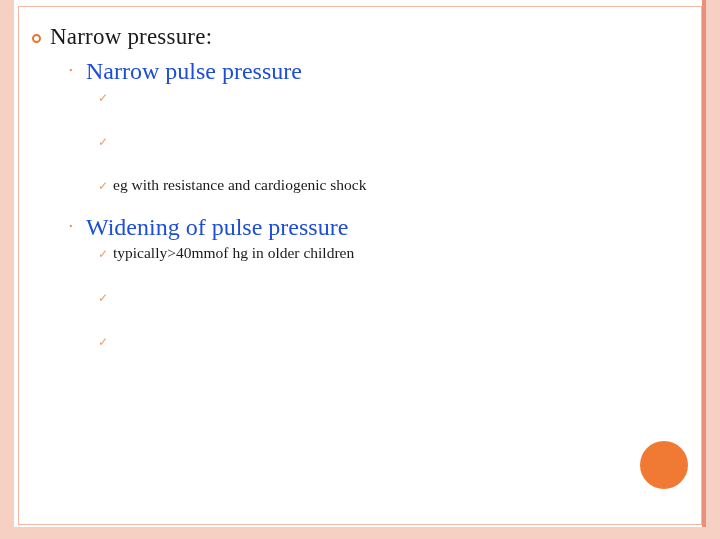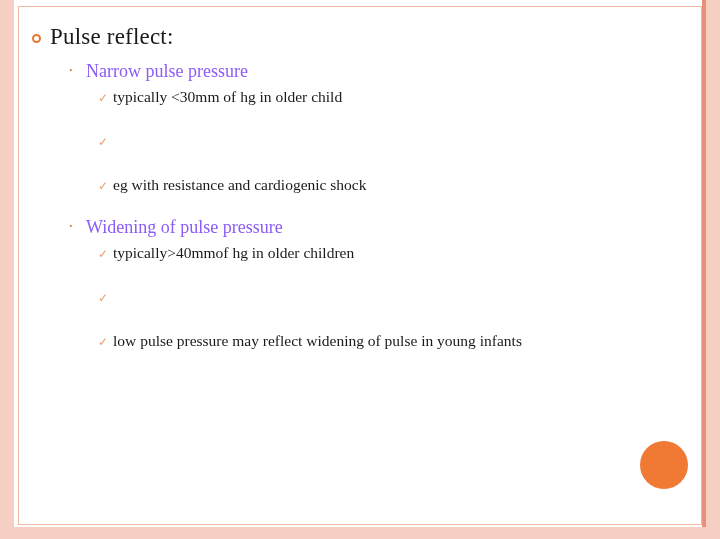--- a/index.html
+++ b/index.html
@@ -99,22 +99,22 @@
     padding-left: 38px;
   }
   .l2-bullet {
     width: 18px;
     flex: 0 0 18px;
     color: #e8762d;
     font-size: 17px;
     line-height: 26px;
   }
   .l2-text {
-    font-size: 18px;
-    color: #8b5cf6;
+    font-size: 24px;
+    color: #1d4ed8;
     line-height: 26px;
   }
 
   
   .l3 {
     display: flex;
     align-items: flex-start;
     margin: 0 0 2px 0;
     padding-left: 68px;
   }
@@ -151,31 +151,30 @@
   <div class="frame-left"></div>
   <div class="frame-right-outer"></div>
   <div class="frame-right-inner"></div>
   <div class="frame-bottom"></div>
   <div class="inner-border"></div>
 
   <div class="content">
 
     <div class="l1">
       <div class="l1-bullet"><span></span></div>
-      <div class="l1-text">Pulse reflect:</div>
+      <div class="l1-text">Narrow pressure:</div>
     </div>
 
     <div class="l2">
       <div class="l2-bullet">·</div>
       <div class="l2-text">Narrow pulse pressure</div>
     </div>
 
     <div class="l3">
       <div class="l3-bullet">✓</div>
-      <div class="l3-text">typically &lt;30mm of hg in older child</div>
     </div>
     <div class="gap-sm"></div>
 
     <div class="l3">
       <div class="l3-bullet">✓</div>
     </div>
     <div class="gap-sm"></div>
 
     <div class="l3">
       <div class="l3-bullet">✓</div>
@@ -194,19 +193,18 @@
     </div>
     <div class="gap-sm"></div>
 
     <div class="l3">
       <div class="l3-bullet">✓</div>
     </div>
     <div class="gap-sm"></div>
 
     <div class="l3">
       <div class="l3-bullet">✓</div>
-      <div class="l3-text">low pulse pressure may reflect widening of pulse in young infants</div>
     </div>
 
   </div>
 
   <div class="dot"></div>
 </div>
 
 </body></html>

